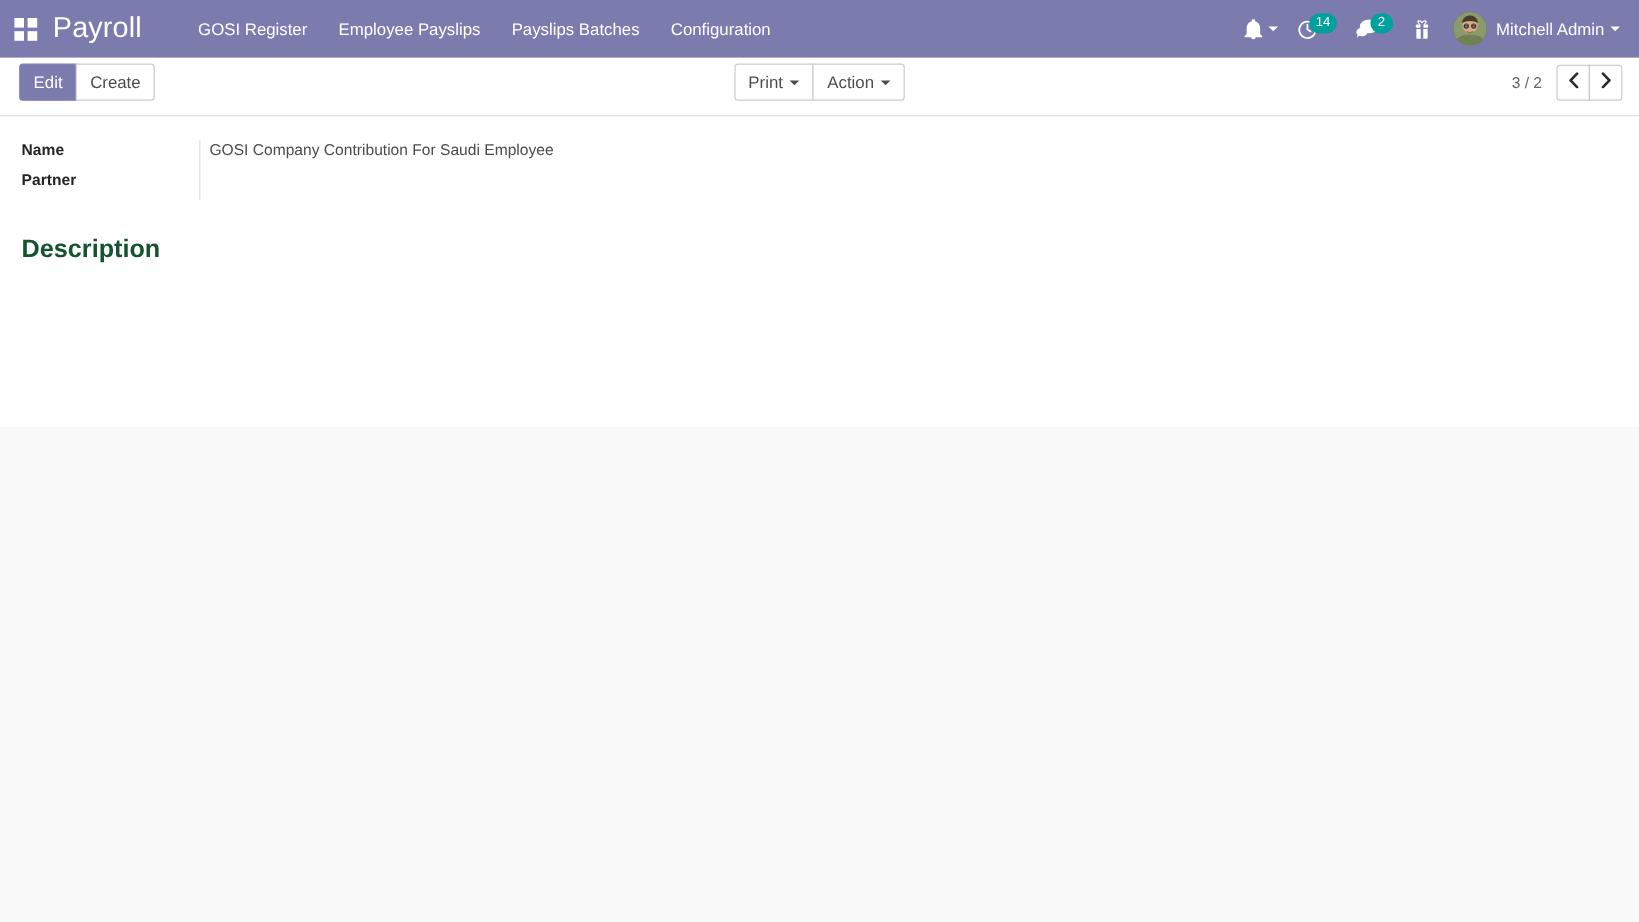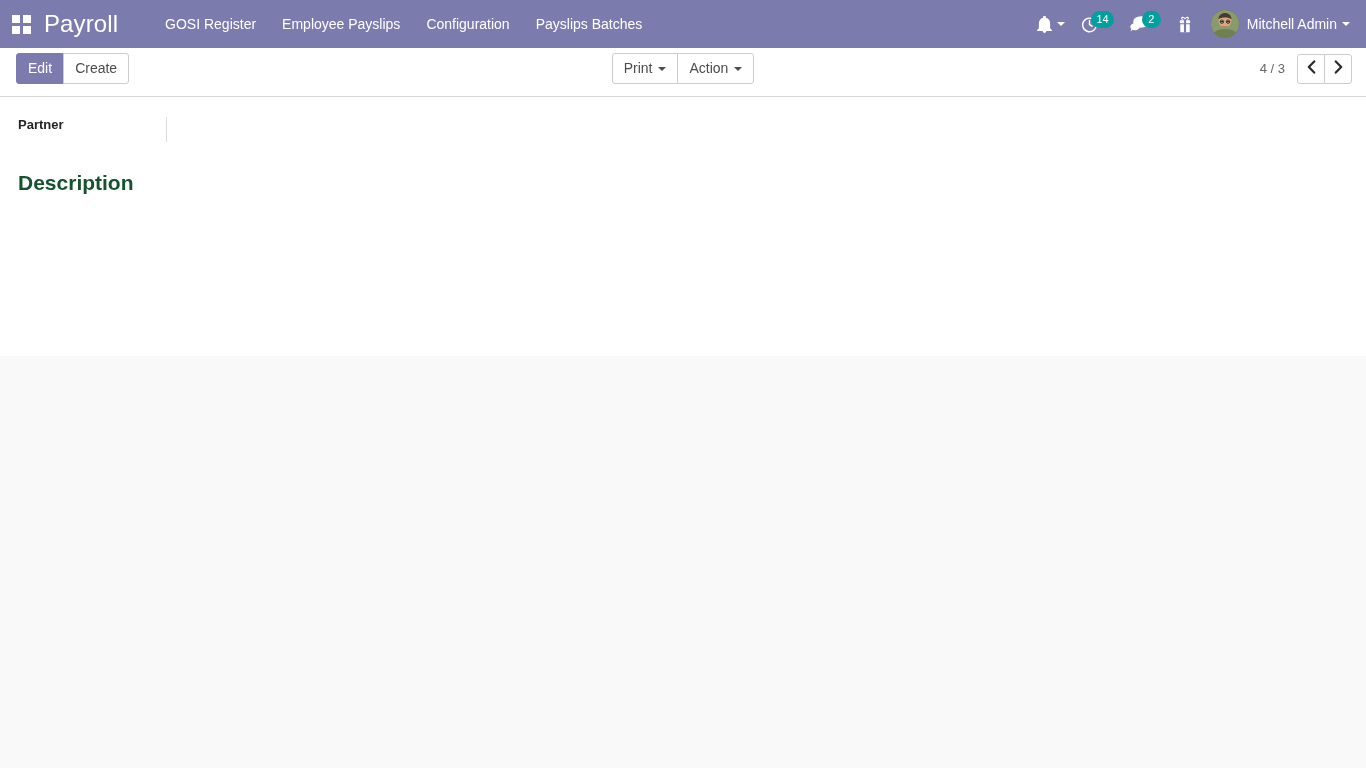--- a/index.html
+++ b/index.html
@@ -269,22 +269,22 @@
         <i></i>
         <i></i>
     </span>
   </div>
 
   <div class="brand">Payroll</div>
 
   <div class="menu">
     <div class="menu-item">GOSI Register</div>
     <div class="menu-item">Employee Payslips</div>
+    <div class="menu-item">Payslips Batches</div>
     <div class="menu-item">Configuration</div>
-    <div class="menu-item">Payslips Batches</div>
   </div>
 
   <div class="nav-right">
 
     <div class="nav-icon">
       <span>
         <svg width="15" height="17" viewBox="0 0 16 18" fill="#fff">
           <path d="M8 18c1.1 0 2-.9 2-2H6c0 1.1.9 2 2 2zm6-5v-5c0-3.1-1.6-5.6-4.5-6.3V1c0-.8-.7-1.5-1.5-1.5S6.5.2 6.5 1v.7C3.6 2.4 2 4.9 2 8v5L0 15v1h16v-1l-2-2z"></path>
         </svg>
       </span>
@@ -354,21 +354,21 @@
     </div>
 
     <div class="cp-center">
       <div class="btn-group">
         <button class="btn btn-split-l"><span>Print</span><span class="caret"></span></button>
         <button class="btn btn-split-r"><span>Action</span><span class="caret"></span></button>
       </div>
     </div>
 
     <div class="pager">
-      <span class="pager-value">4 / 3</span>
+      <span class="pager-value">3 / 2</span>
       <button class="pager-btn pager-prev">
         <span>
           <svg width="9" height="14" viewBox="0 0 9 14" fill="none" stroke="#2b2b2b" stroke-width="2.2" stroke-linecap="round" stroke-linejoin="round">
               <path d="M7.2 1.4L1.8 7l5.4 5.6"></path>
             </svg>
         </span>
       </button>
       <button class="pager-btn pager-next">
         <span>
           <svg width="9" height="14" viewBox="0 0 9 14" fill="none" stroke="#2b2b2b" stroke-width="2.2" stroke-linecap="round" stroke-linejoin="round">
@@ -379,20 +379,26 @@
     </div>
 
   </div>
 </div>
 
 <div class="sheet-wrap">
   <div class="sheet">
 
     <table class="form-table">
       <tbody>
+          <tr class="form-row">
+        <td class="lbl">Name</td>
+        <td class="val-cell">
+          <div class="val">GOSI Company Contribution For Saudi Employee</div>
+        </td>
+      </tr>
       <tr class="form-row">
         <td class="lbl">Partner</td>
         <td class="val-cell">
           <div class="val val-empty"></div>
         </td>
       </tr>
     </tbody>
       </table>
 
     <div class="section-title">Description</div>

